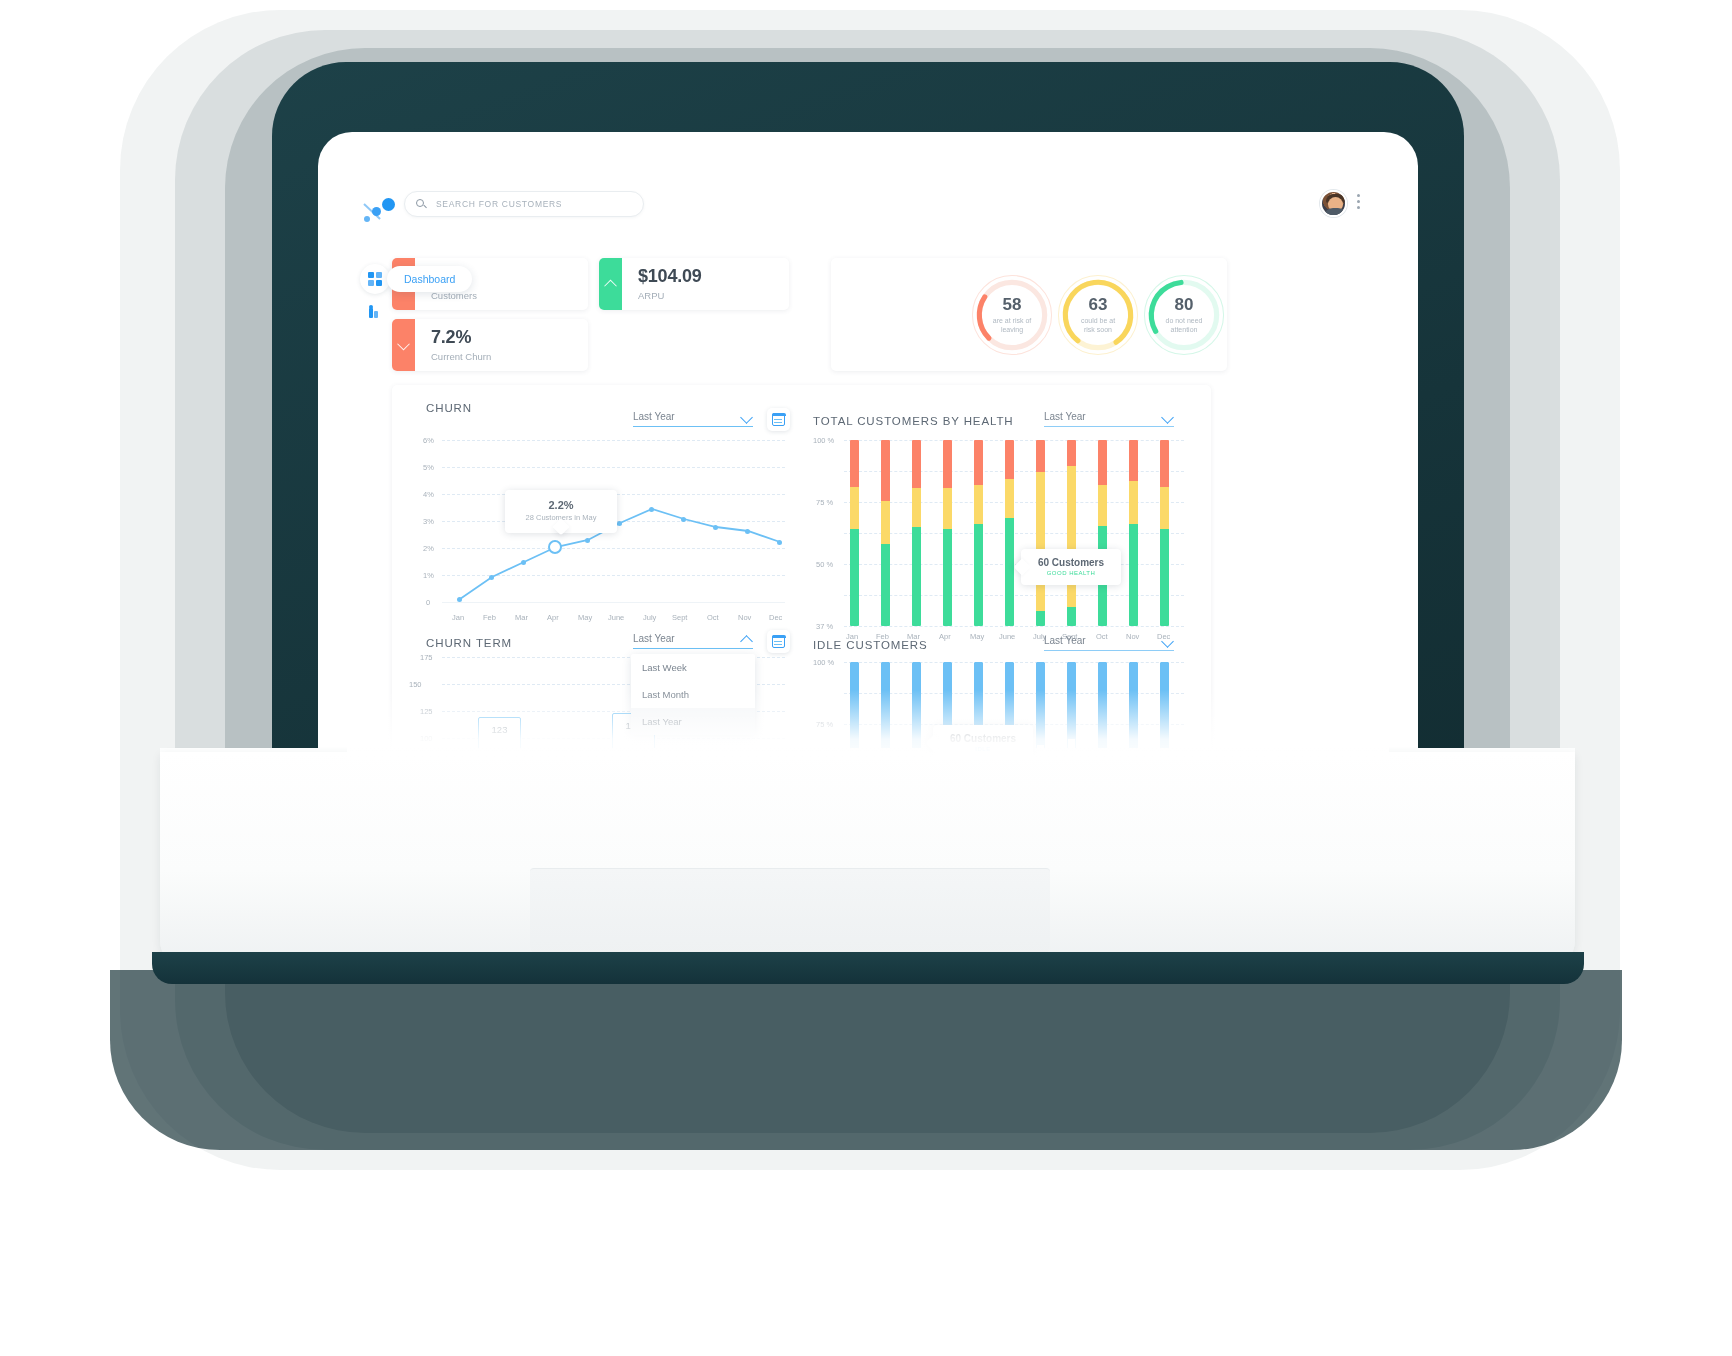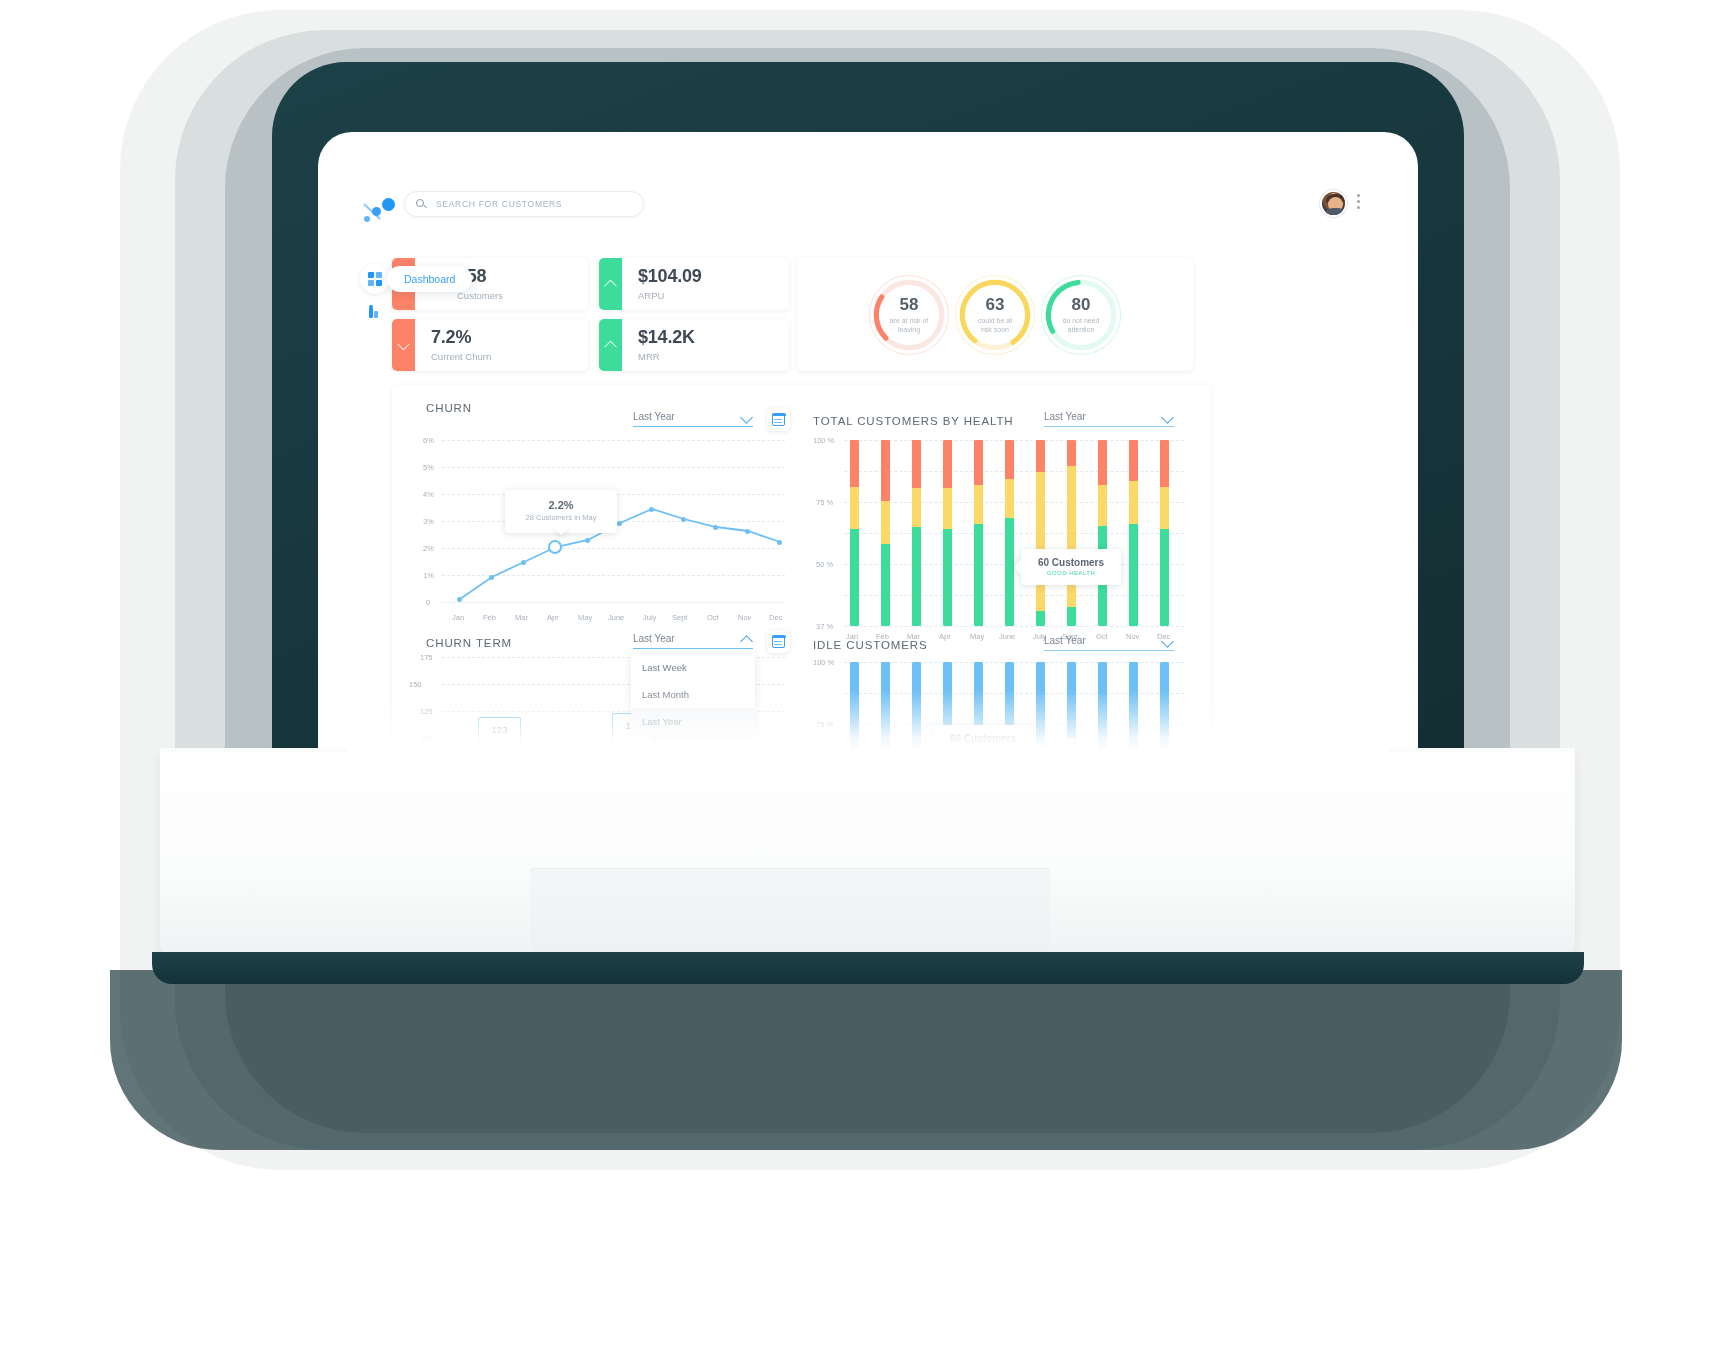--- a/index.html
+++ b/index.html
@@ -133,30 +133,30 @@
   .kpi .bar { width:23px; flex:none; display:flex; align-items:center; justify-content:center; }
   .kpi .bar.red { background:#fc8268; }
   .kpi .bar.grn { background:#3ddc9a; }
   .kpi .chev { width:9px; height:9px; border-left:1.6px solid rgba(255,255,255,.9); border-top:1.6px solid rgba(255,255,255,.9); }
   .kpi .chev.up { transform:rotate(45deg) translate(1px,1px); }
   .kpi .chev.down { transform:rotate(-135deg) translate(1px,1px); }
   .kpi .body { padding:8px 0 0 16px; }
   .kpi .val { font-size:18px; color:#3f4a55; font-weight:bold; letter-spacing:-.2px; }
   .kpi .lbl { font-size:9.5px; color:#a4aeb8; margin-top:3px; }
 
-  .kpi-a { left:45px;  top:78px;  width:196px; height:52px;gap:26px; }
+  .kpi-a { left:45px;  top:78px;  width:196px; height:52px; }
   .kpi-b { left:252px; top:78px;  width:190px; height:52px; }
   .kpi-c { left:45px;  top:139px; width:196px; height:52px; }
   .kpi-d { left:252px; top:139px; width:190px; height:52px; }
 
   
   .donut-card {
-    position:absolute; left:450px; top:78px; width:396px; height:113px;
+    position:absolute; left:484px; top:78px; width:396px; height:113px;
     background:#fff; border-radius:5px; box-shadow:0 1px 5px rgba(50,70,90,0.09);
-    display:flex; align-items:center; justify-content:center;
+    display:flex; align-items:center; justify-content:flex-end;
   }
   .donut { position:relative; width:86px; height:86px; }
   .donut svg { position:absolute; inset:0; }
   .donut .ctr { position:absolute; inset:0; display:flex; flex-direction:column; align-items:center; justify-content:center; }
   .donut .num { font-size:17px; font-weight:bold; color:#55606b; }
   .donut .cap { font-size:7px; color:#b0b9c2; line-height:1.22; text-align:center; margin-top:2px; }
 
   
   .panel { position:absolute; background:#fff; border-radius:5px; box-shadow:0 1px 5px rgba(50,70,90,0.09); }
   .panel-title { position:absolute; font-size:11.5px; letter-spacing:.9px; color:#5d6874; }
@@ -297,29 +297,20 @@
           <div class="lbl">ARPU</div>
         </div>
       </div>
       <div class="kpi kpi-c">
         <div class="bar red">
             <div class="chev down"></div>
           </div>
         <div class="body">
           <div class="val">7.2%</div>
           <div class="lbl">Current Churn</div>
-        </div>
-      </div>
-      <div class="kpi kpi-d">
-        <div class="bar grn">
-            <div class="chev up"></div>
-          </div>
-        <div class="body">
-          <div class="val">$14.2K</div>
-          <div class="lbl">MRR</div>
         </div>
       </div>
 
       <div class="donut-card">
         <div class="donut">
           <svg viewBox="0 0 100 100">
             <circle cx="50" cy="50" r="46" fill="none" stroke="#fde3dc" stroke-width="1.2"></circle>
             <circle cx="50" cy="50" r="38" fill="none" stroke="#fbe7e1" stroke-width="6"></circle>
             <circle cx="50" cy="50" r="38" fill="none" stroke="#fc8268" stroke-width="6" stroke-linecap="round" stroke-dasharray="52 187" transform="rotate(135 50 50)"></circle>
           </svg>

